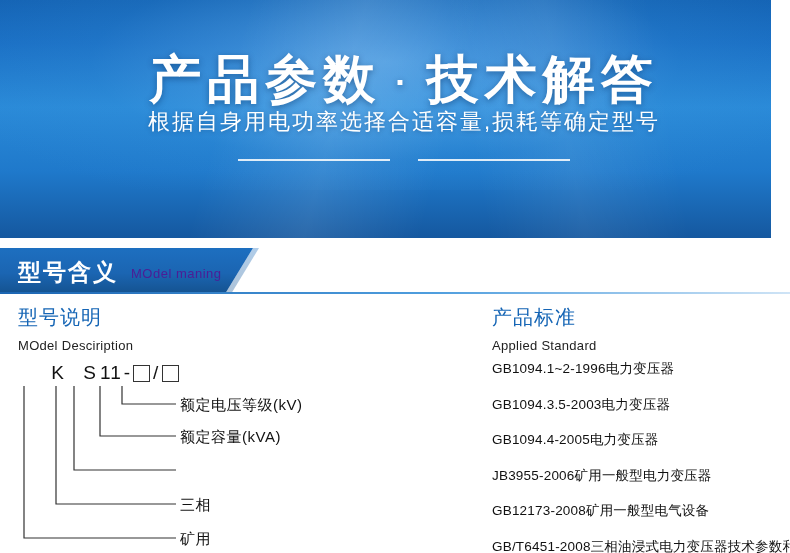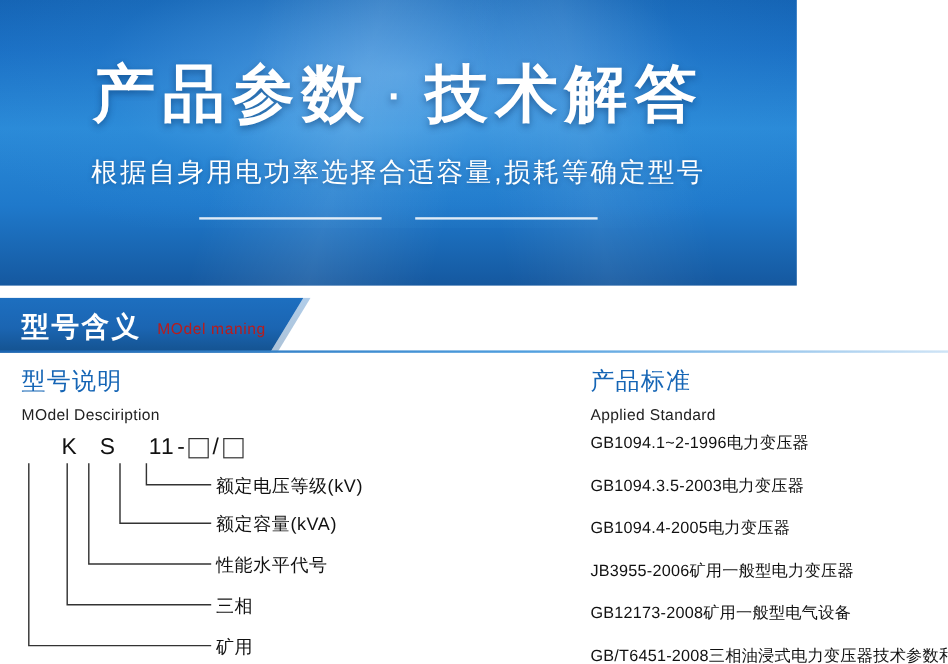--- a/index.html
+++ b/index.html
@@ -15,24 +15,25 @@
   }
   .page {
     position: relative;
     width: 790px;
     height: 553px;
   }
 
   
   .banner {
     position: relative;
-    width: 664px;
+    width: 734px;
     height: 238px;
     background: linear-gradient(180deg, #1463b4 0%, #1a6fc4 18%, #2a8ad8 45%, #1f79cb 72%, #15589f 100%);
     overflow: hidden;
+    padding-left: 37px;
   }
   .banner::before {
     content: "";
     position: absolute;
     left: -10%;
     top: -40%;
     width: 120%;
     height: 120%;
     background: radial-gradient(ellipse at 50% 55%, rgba(120,190,245,0.55) 0%, rgba(60,150,220,0.15) 45%, rgba(20,90,165,0) 70%);
     pointer-events: none;
@@ -62,21 +63,20 @@
     line-height: 1.05;
     text-shadow: 0 2px 6px rgba(0, 40, 90, 0.45);
     white-space: nowrap;
   }
   .banner-title .dot {
     font-size: 34px;
     vertical-align: middle;
     padding: 0 14px;
   }
   .banner-sub {
-    margin-top: 22px;
     color: #ffffff;
     font-size: 22px;
     letter-spacing: 2px;
     text-shadow: 0 1px 4px rgba(0, 40, 90, 0.35);
     white-space: nowrap;
   }
   .banner-rule {
     margin: 22px auto 0;
     width: 366px;
     display: flex;
@@ -132,21 +132,21 @@
     top: 9px;
     color: #ffffff;
     font-size: 23px;
     font-weight: bold;
     letter-spacing: 2px;
   }
   .bar-text-en {
     position: absolute;
     left: 131px;
     top: 18px;
-    color: #b91c1c;
+    color: #4c1d95;
     font-size: 13px;
     letter-spacing: 0.5px;
   }
 
   
   .content {
     position: relative;
     width: 790px;
     height: 259px;
   }
@@ -185,21 +185,21 @@
     font-size: 19px;
     color: #111111;
     letter-spacing: 1px;
   }
   .model-row .ch {
     display: inline-block;
     text-align: center;
   }
   .model-row .k { width: 20px; }
   .model-row .s { width: 20px; margin-left: 12px; }
-  .model-row .n11 { margin-left: 24px; }
+  .model-row .n11 { margin-left: 0; }
   .model-row .dash { margin-left: 2px; }
   .model-box {
     display: inline-block;
     width: 15px;
     height: 15px;
     border: 1px solid #333333;
     margin: 0 2px 2px 2px;
     vertical-align: bottom;
   }
   .model-row .slash { margin: 0 1px; }
@@ -285,21 +285,20 @@
 
         <path d="M6 82 L6 234 L158 234" stroke="#333" stroke-width="1.2" fill="none"></path>
         <path d="M38 82 L38 200 L158 200" stroke="#333" stroke-width="1.2" fill="none"></path>
         <path d="M56 82 L56 166 L158 166" stroke="#333" stroke-width="1.2" fill="none"></path>
         <path d="M82 82 L82 132 L158 132" stroke="#333" stroke-width="1.2" fill="none"></path>
         <path d="M104 82 L104 100 L158 100" stroke="#333" stroke-width="1.2" fill="none"></path>
       </svg>
 
       <div class="lbl" style="left:162px; top:124px;">额定容量(kVA)</div>
       <div class="lbl" style="left:162px; top:92px;">额定电压等级(kV)</div>
-      <div class="lbl" style="left:162px; top:158px;">性能水平代号</div>
       <div class="lbl" style="left:162px; top:192px;">三相</div>
       <div class="lbl" style="left:162px; top:226px;">矿用</div>
     </div>
 
     <div class="col-right">
       <div class="col-title-cn">产品标准</div>
       <div class="col-title-en">Applied Standard</div>
 
       <div class="std-list">
         <div class="std-item">GB1094.1~2-1996电力变压器</div>

